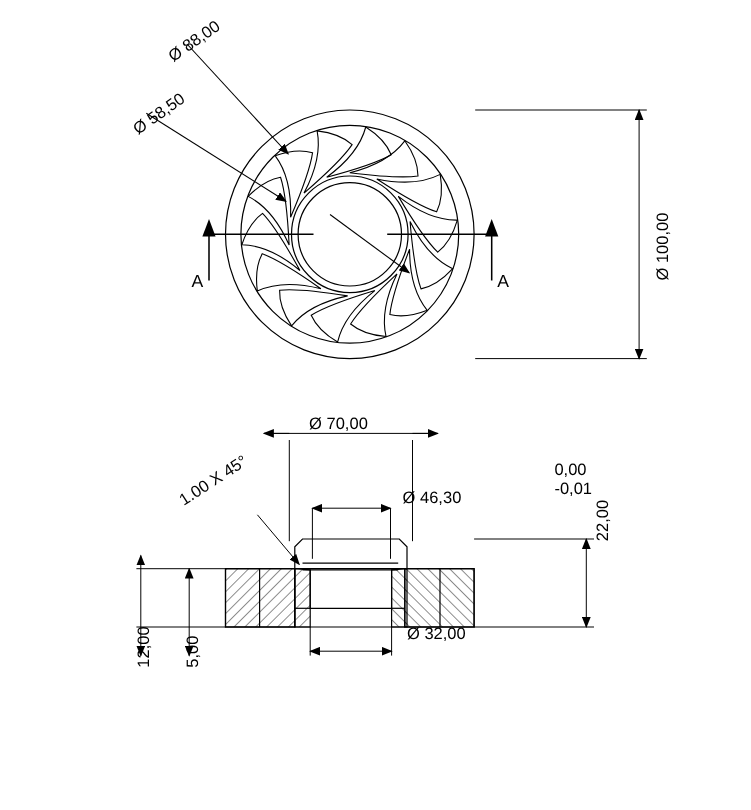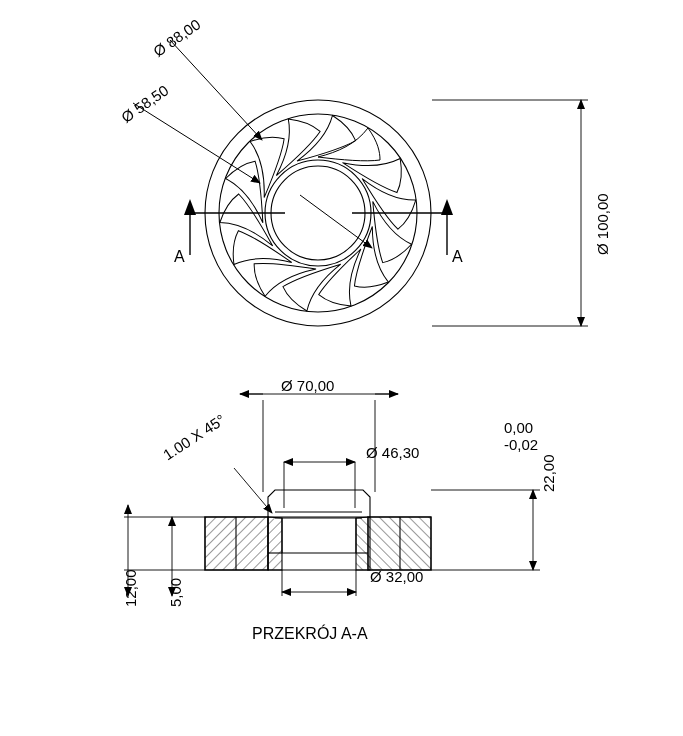--- a/index.html
+++ b/index.html
@@ -224,26 +224,25 @@
   <div class="lbl rot90" style="left:594px; top:255px;">Ø 100,00</div>
 
   <div class="lbl view-letter" style="left:174px; top:248px;">A</div>
   <div class="lbl view-letter" style="left:452px; top:248px;">A</div>
 
   <div class="lbl" style="left:281px; top:377px;">Ø 70,00</div>
   <div class="lbl" style="left:366px; top:444px;">Ø 46,30</div>
 
   <div class="tolstack" style="left:460px; top:419px;margin-left:44px;">
     <div class="lbl" style="position:static; font-size:15px;">0,00</div>
-    <div class="lbl" style="position:static; font-size:15px;">-0,02</div>
+    <div class="lbl" style="position:static; font-size:15px;">-0,01</div>
   </div>
 
   <div class="lbl" style="left:370px; top:568px;">Ø 32,00</div>
 
   <div class="lbl rot90" style="left:540px; top:492px;">22,00</div>
   <div class="lbl rot90" style="left:122px; top:607px;">12,00</div>
   <div class="lbl rot90" style="left:167px; top:607px;">5,00</div>
 
   <div class="lbl rotcham" style="left:160px; top:449px;">1.00 X 45°</div>
 
-  <div class="lbl section-title" style="left:252px; top:625px;">PRZEKRÓJ A-A</div>
 
 </div>
 
 </body></html>

